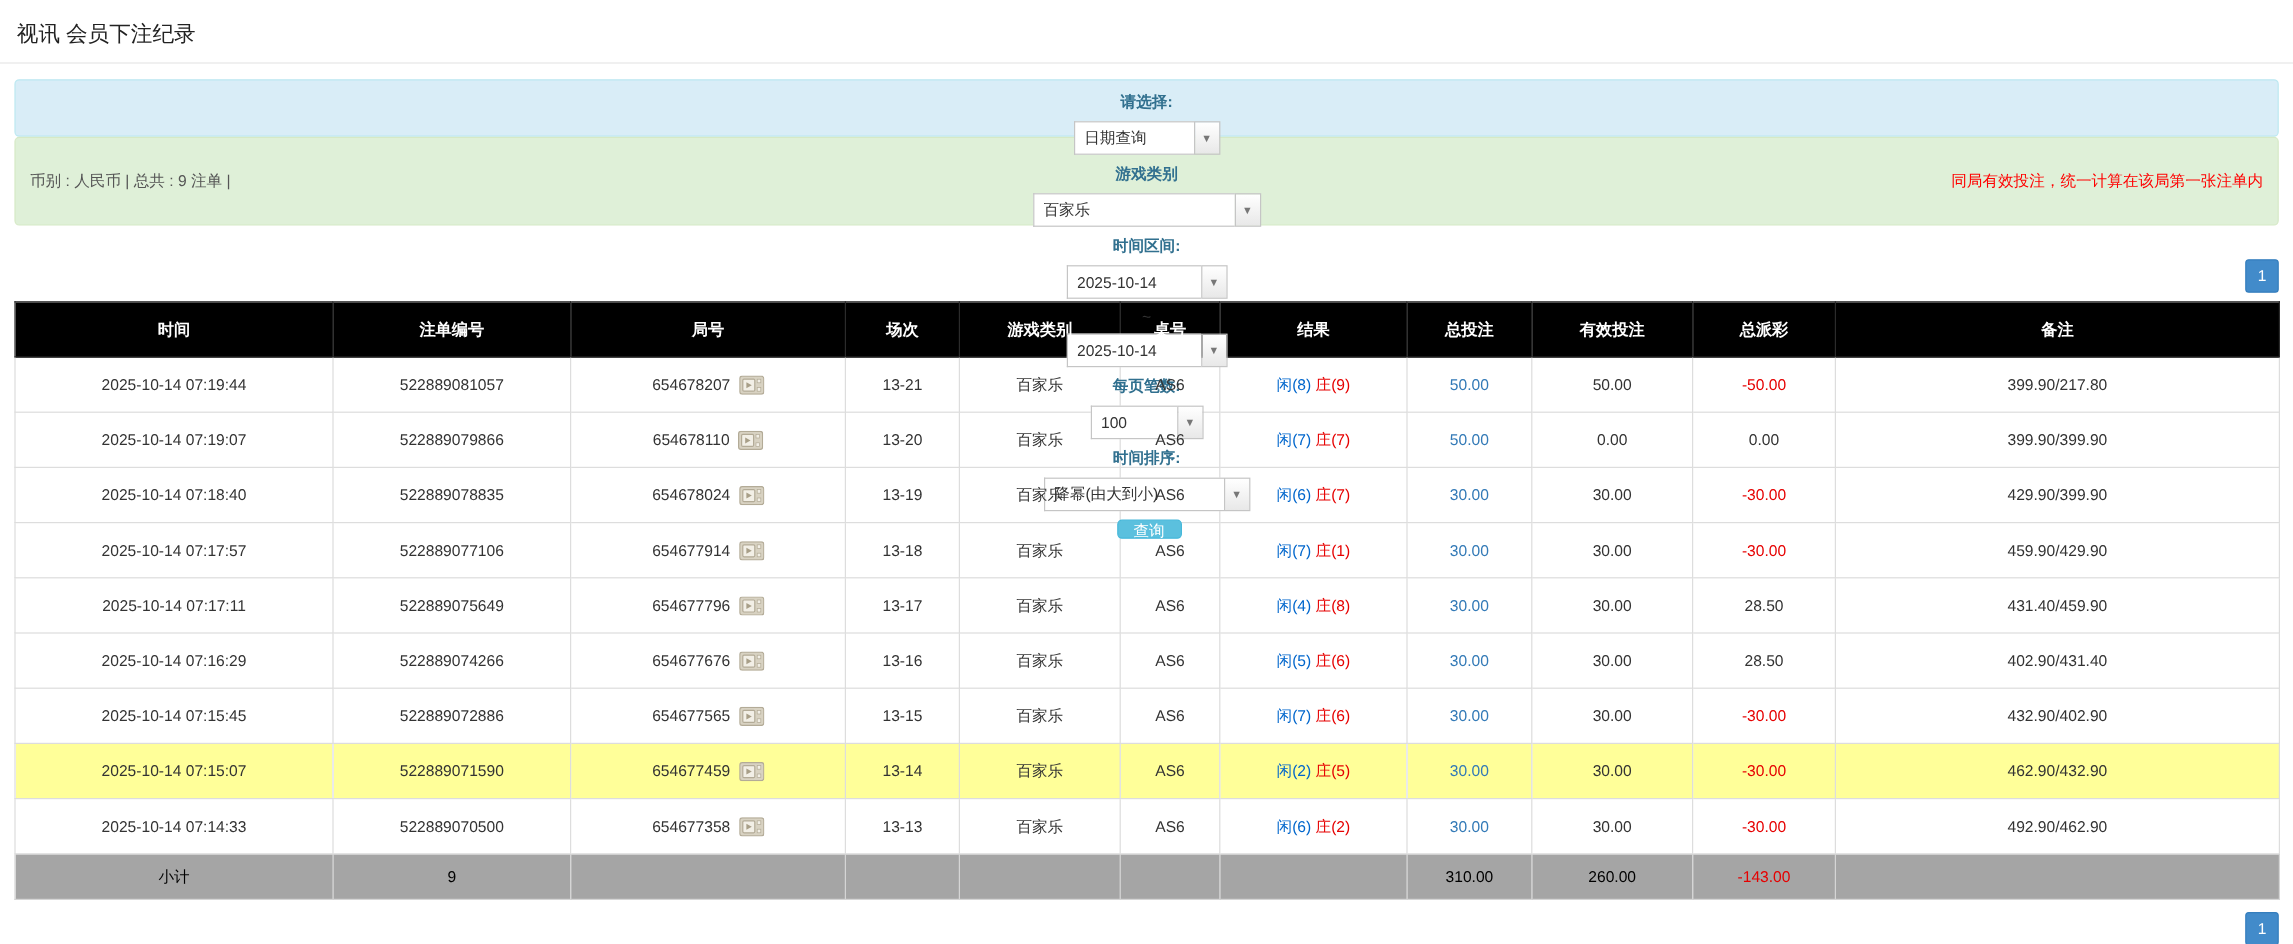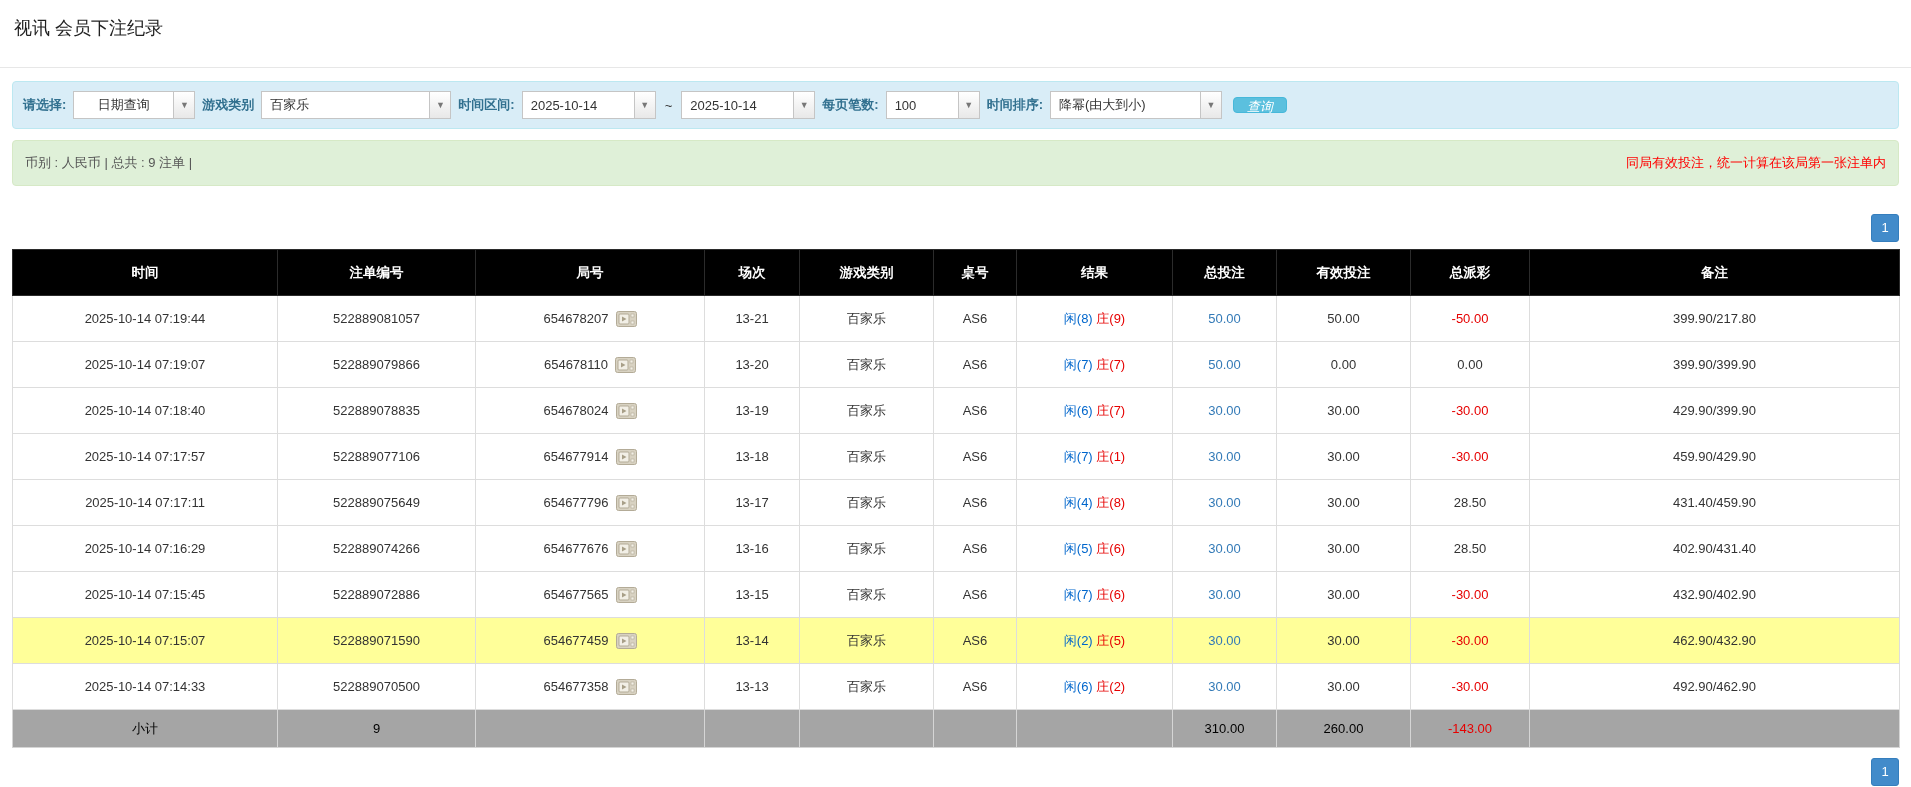--- a/index.html
+++ b/index.html
@@ -5,38 +5,39 @@
   * { box-sizing: border-box; margin: 0; padding: 0; }
   html,body { background: #fff; }
   body {
     font-family: "Liberation Sans", "DejaVu Sans", sans-serif;
     font-size: 13px;
     color: #333;
     width: 1911px;
     min-height: 787px;
   }
   .title-bar {
-    padding: 16px 14px 27px 14px;
+    padding: 16px 14px 12px 14px;
     border-bottom: 1px solid #e7e7e7;
   }
   .page-title { font-size: 18px; font-weight: 500; color: #222; }
 
   .content { padding: 0 12px; }
 
   
   .filter-bar {
     margin-top: 13px;
     background: #d9edf7;
     border: 1px solid #bce8f1;
     border-radius: 4px;
     padding: 9px 10px;
     display: flex;
     align-items: center;
     gap: 7px;
     height: 48px;
+    flex-direction: column;
   }
   .filter-label { font-weight: bold; color: #31708f; white-space: nowrap; }
   .combo { display: inline-flex; align-items: stretch; }
   .combo input {
     height: 28px;
     border: 1px solid #c5c5c5;
     border-right: none;
     padding: 0 8px;
     font-size: 13px;
     font-family: inherit;
@@ -56,30 +57,28 @@
     height: 16px;
     padding: 0 13px;
     background: #5bc0de;
     border: 1px solid #46b8da;
     border-radius: 4px;
     color: #fff;
     font-size: 13px;
     font-family: inherit;
     cursor: pointer;
     margin-left: 4px;
-    font-style: italic;
   }
 
   
   .summary-bar {
-    margin-top: 11px;
     background: #dff0d8;
     border: 1px solid #d6e9c6;
     border-radius: 4px;
-    padding: 13px 12px;
+    padding: 27px 12px;
     display: flex;
     justify-content: space-between;
     align-items: center;
     color: #555;
   }
   .summary-note { color: #ff0000; }
 
   
   .pagination { text-align: right; }
   .pagination.top { margin: 28px 0 7px 0; }
@@ -146,21 +145,21 @@
 
 <div class="title-bar">
   <span class="page-title">视讯 会员下注纪录</span>
 </div>
 
 <div class="content">
 
   <div class="filter-bar">
     <span class="filter-label">请选择:</span>
     <span class="combo">
-      <input type="text" style="width: 100px; text-align: center;" value="日期查询">
+      <input type="text" style="width: 100px;" value="日期查询">
       <span class="arrow">▼</span>
     </span>
 
     <span class="filter-label">游戏类别</span>
     <span class="combo">
       <input type="text" style="width: 168px;" value="百家乐">
       <span class="arrow">▼</span>
     </span>
 
     <span class="filter-label">时间区间:</span>

